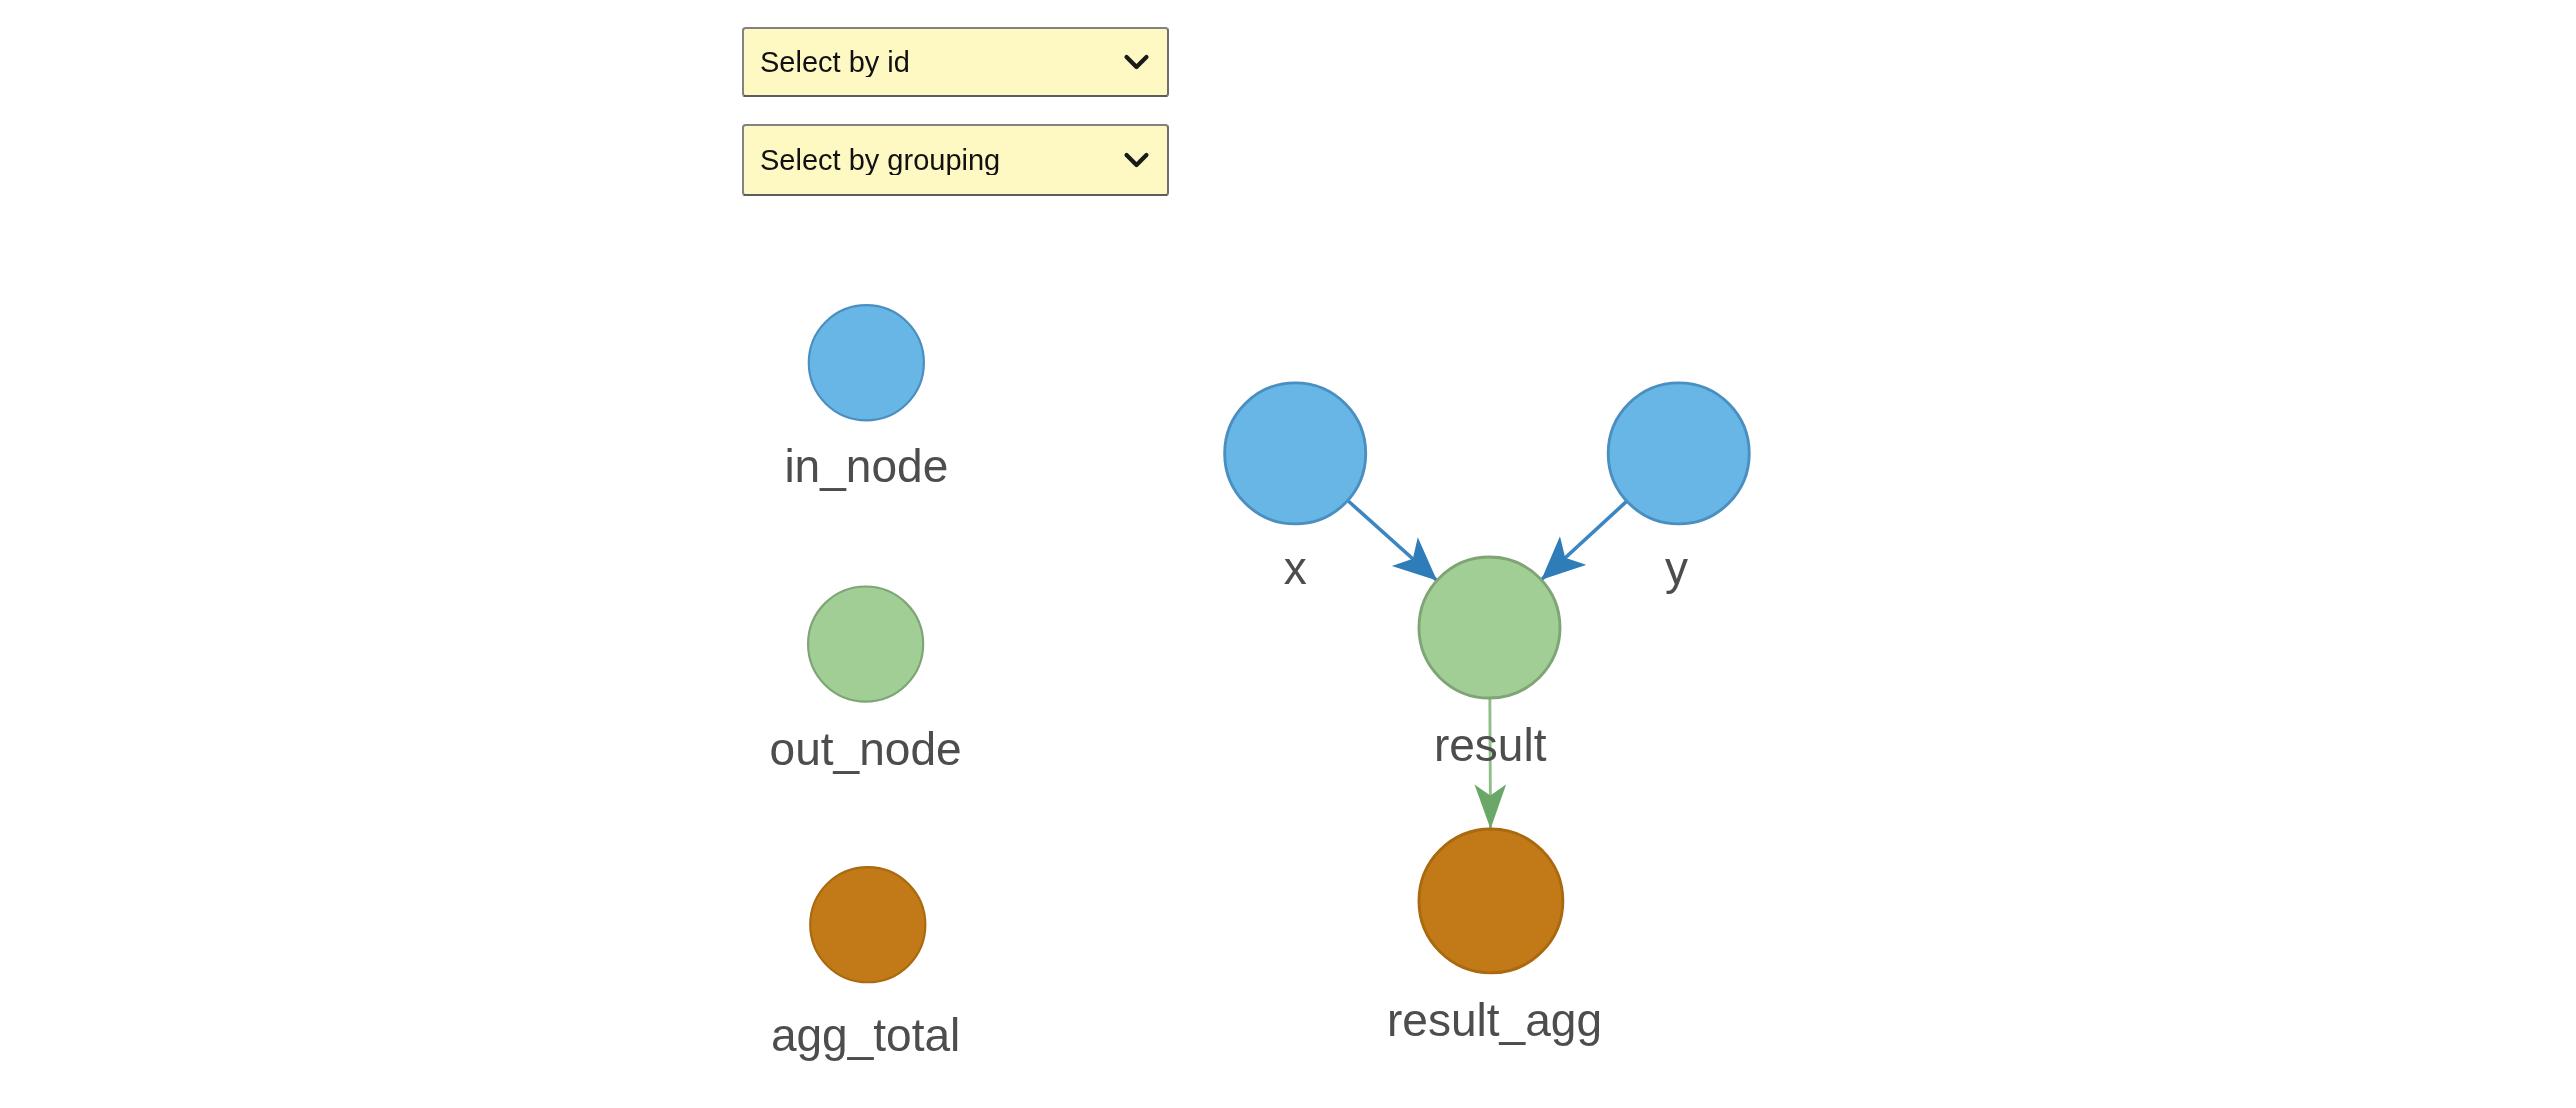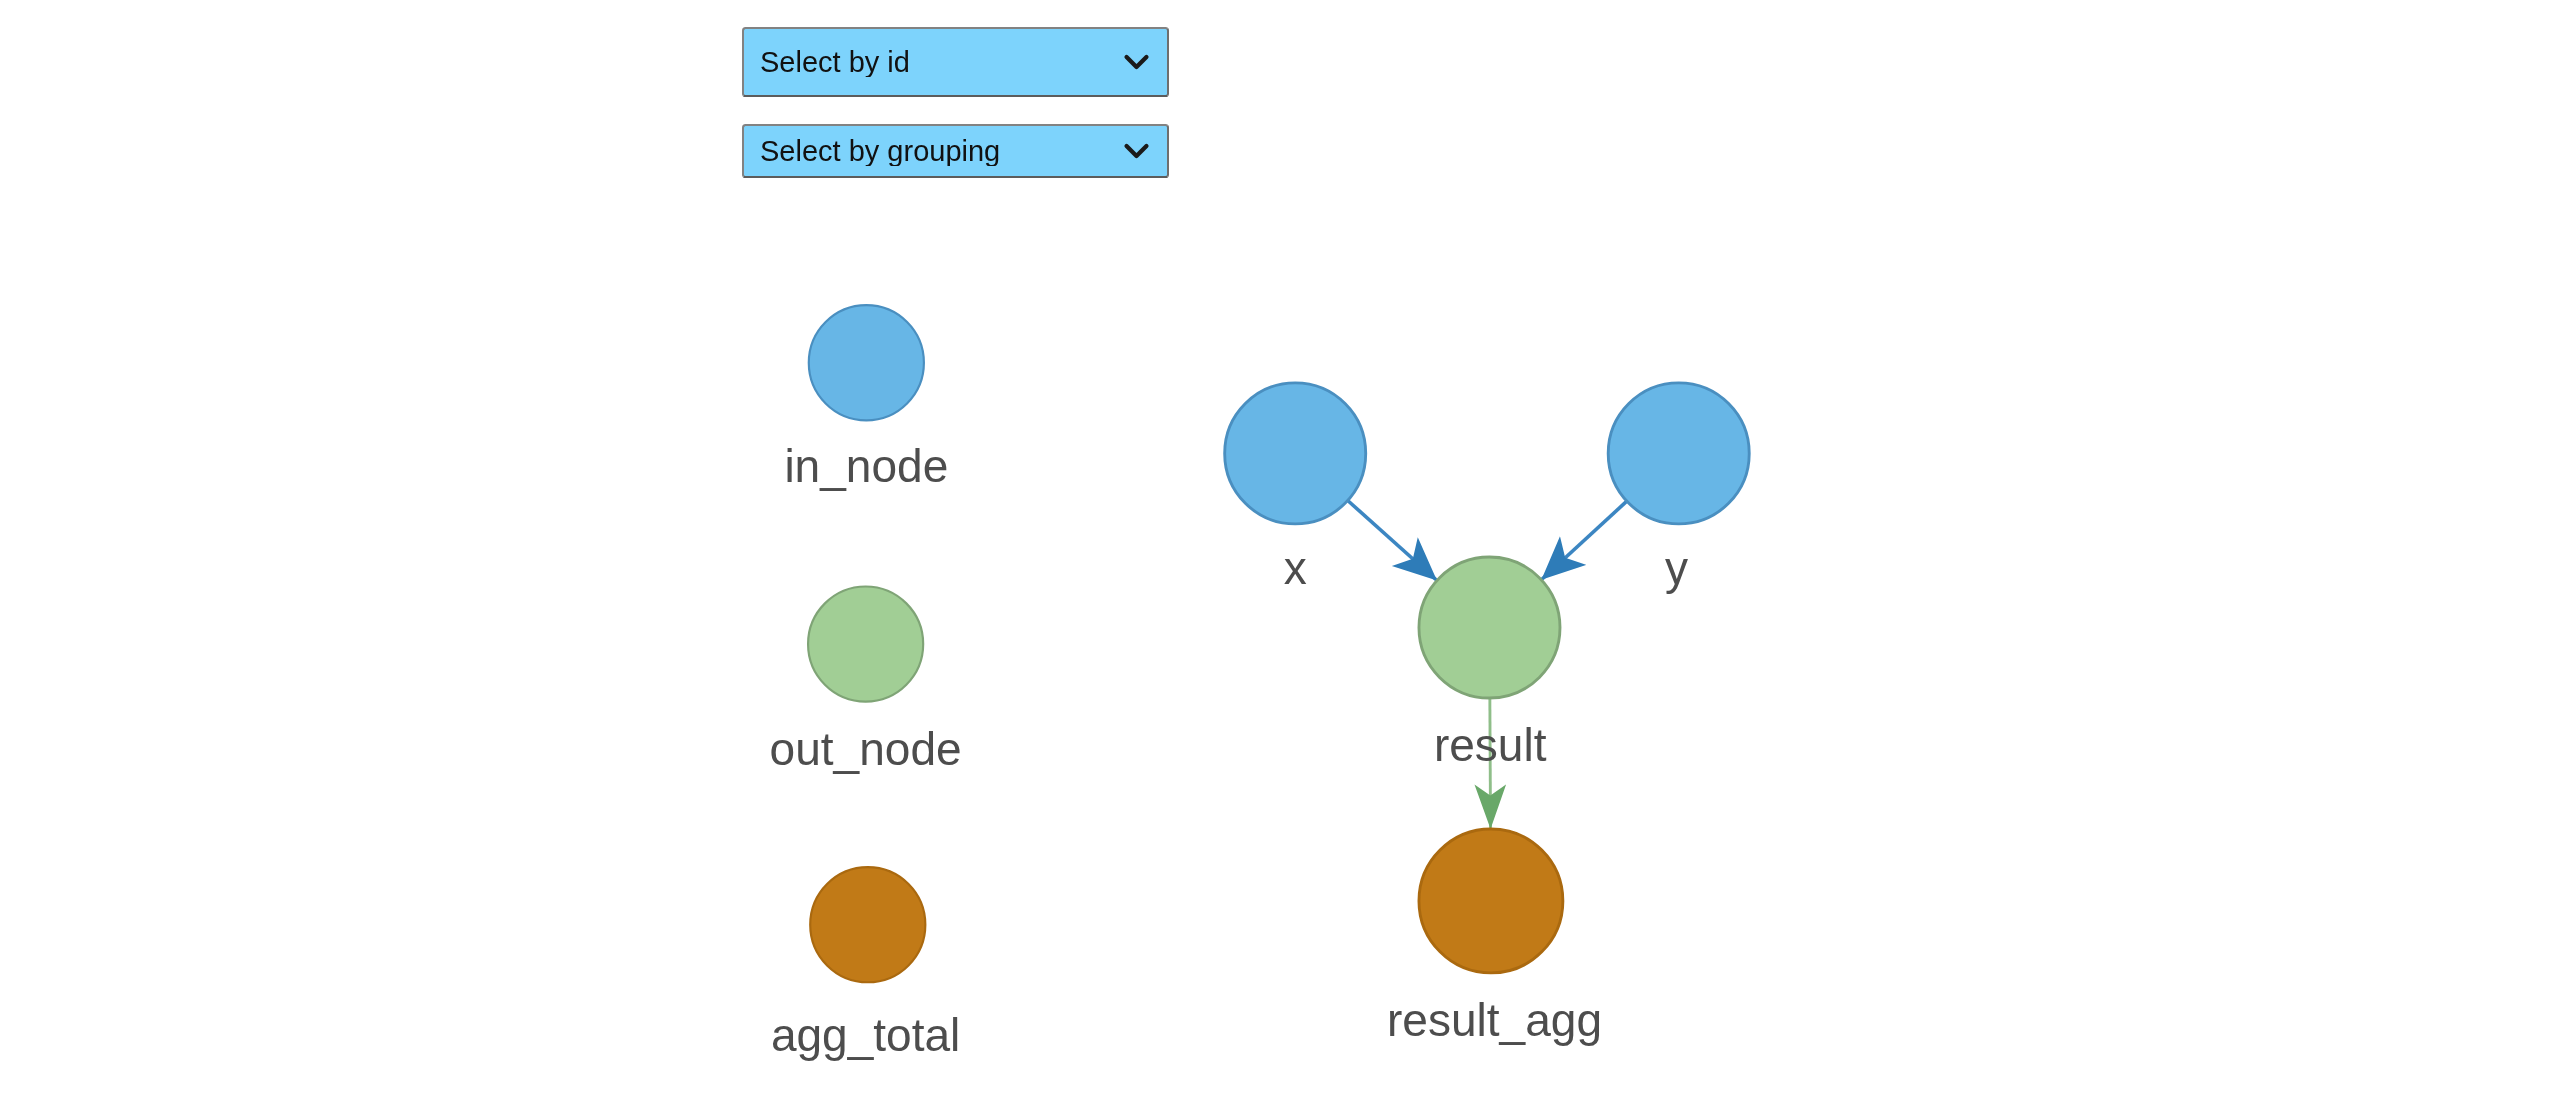--- a/index.html
+++ b/index.html
@@ -16,29 +16,29 @@
     left: 0; top: 0;
     width: 2576px;
     height: 1109px;
   }
   .select-wrap {
     position: absolute;
     left: 742px;
     width: 427px;
   }
   .select-wrap.first  { top: 27px;  height: 70px;  }
-  .select-wrap.second { top: 124px; height: 54px; }
+  .select-wrap.second { top: 124px; height: 72px; }
   select.ctl {
     -webkit-appearance: none;
     -moz-appearance: none;
     appearance: none;
     width: 100%;
     height: 100%;
     box-sizing: border-box;
-    background: #7dd3fc;
+    background: #fef9c3;
     border: 2.2px solid #828282;
     border-right-color: #6e6e6e;
     border-bottom-color: #5c5c5c;
     border-radius: 3.6px;
     padding: 0 50px 0 16px;
     font-family: "Liberation Sans", sans-serif;
     font-size: 29px;
     color: #111111;
     line-height: 1;
   }

